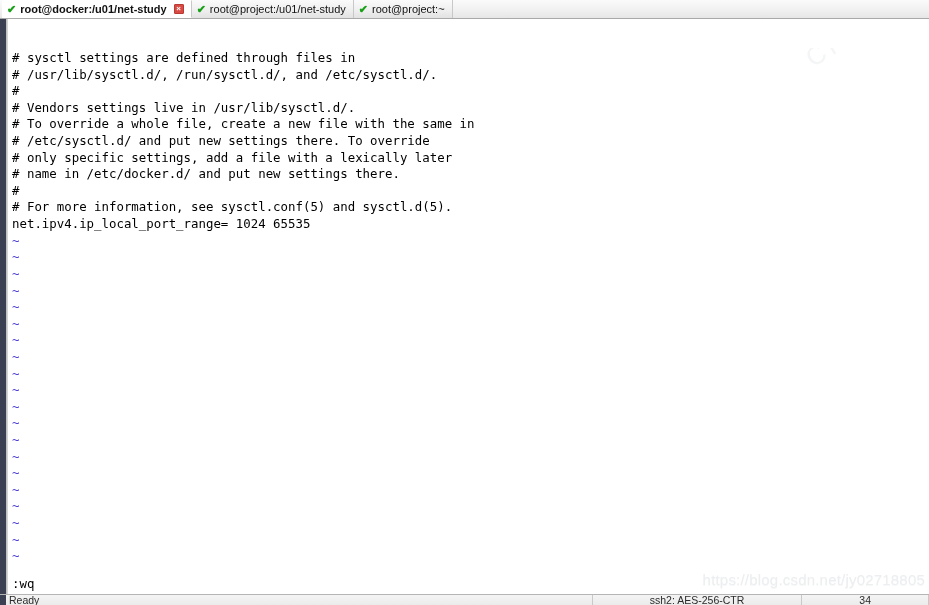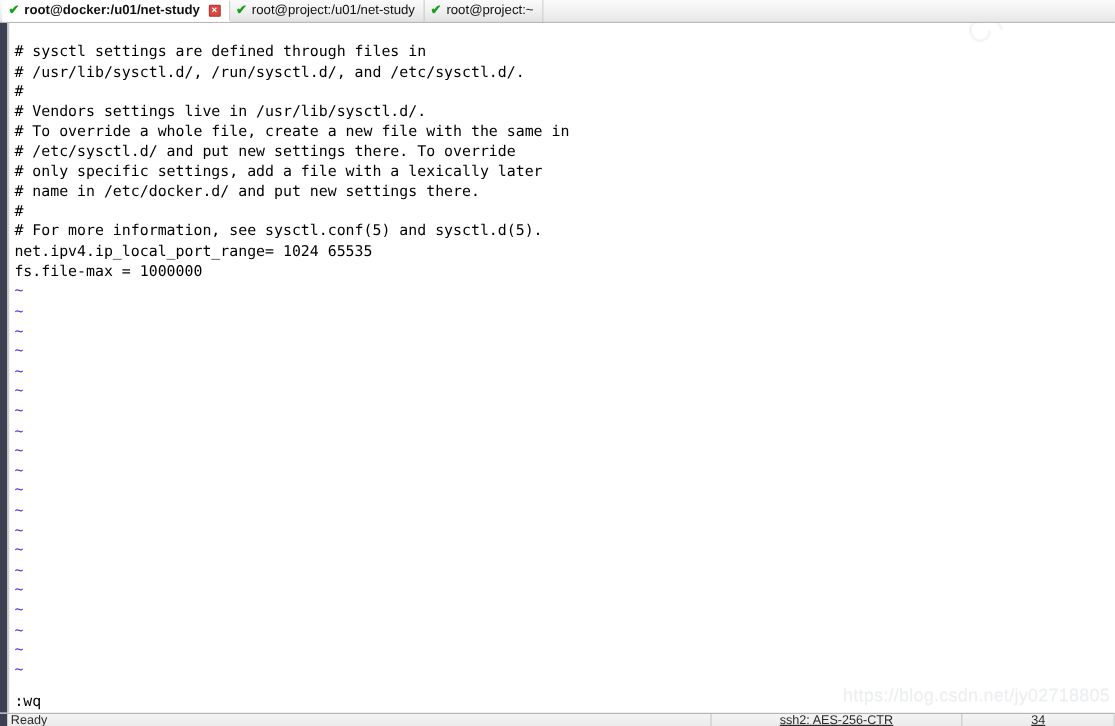--- a/index.html
+++ b/index.html
@@ -106,22 +106,23 @@
     background: linear-gradient(to right, #b9b9b9, #dcdcdc);
   }
   #screen {
     position: relative;
     flex: 1 1 auto;
     background: #ffffff;
     overflow: hidden;
     font-family: "DejaVu Sans Mono", monospace;
     font-size: 12.4px;
     line-height: 16.62px;
-    padding-top: 16px;
-    box-sizing: border-box;
+    padding-top: 2px;
+    box-sizing: border-box;
+    margin-top: 29px;
   }
   .tline {
     white-space: pre;
     color: #000000;
     height: 16.62px;
     padding-left: 4px;
     letter-spacing: 0px;
   }
   .tline.tilde {
     color: #4b3fd6;
@@ -250,21 +251,20 @@
           <div class="tline"># /usr/lib/sysctl.d/, /run/sysctl.d/, and /etc/sysctl.d/.</div>
           <div class="tline">#</div>
           <div class="tline"># Vendors settings live in /usr/lib/sysctl.d/.</div>
           <div class="tline"># To override a whole file, create a new file with the same in</div>
           <div class="tline"># /etc/sysctl.d/ and put new settings there. To override</div>
           <div class="tline"># only specific settings, add a file with a lexically later</div>
           <div class="tline"># name in /etc/docker.d/ and put new settings there.</div>
           <div class="tline">#</div>
           <div class="tline"># For more information, see sysctl.conf(5) and sysctl.d(5).</div>
           <div class="tline">net.ipv4.ip_local_port_range= 1024 65535</div>
-          <div class="tline">fs.file-max = 1000000</div>
         </div>
       <div id="tilde-lines">
           <div class="tline tilde">~</div>
           <div class="tline tilde">~</div>
           <div class="tline tilde">~</div>
           <div class="tline tilde">~</div>
           <div class="tline tilde">~</div>
           <div class="tline tilde">~</div>
           <div class="tline tilde">~</div>
           <div class="tline tilde">~</div>

